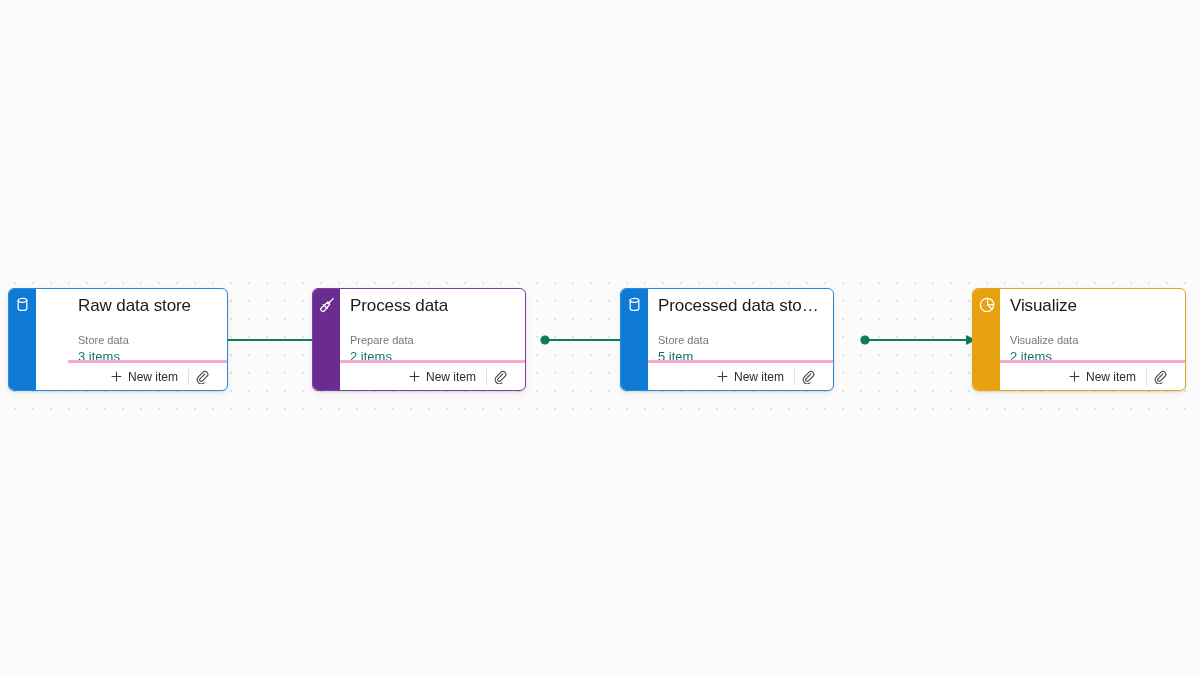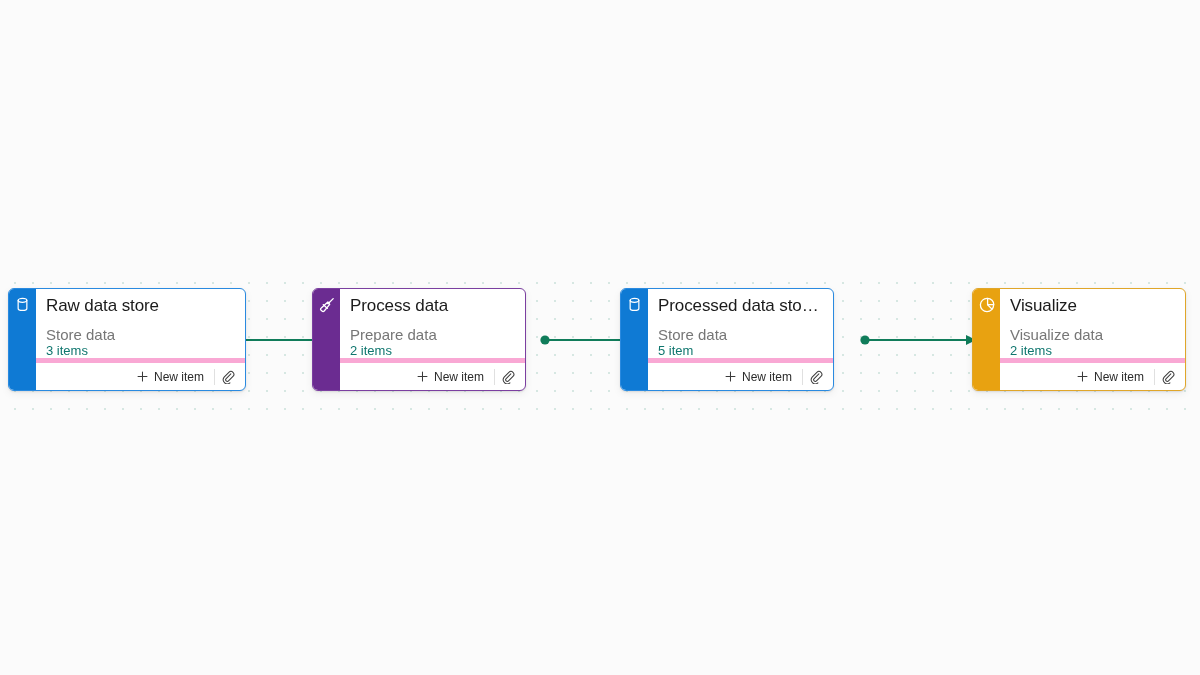--- a/index.html
+++ b/index.html
@@ -72,47 +72,47 @@
     line-height: 22px;
     color: #1b1b1b;
     font-weight: 400;
     white-space: nowrap;
     overflow: hidden;
     text-overflow: ellipsis;
     letter-spacing: -.1px;
   }
 
   .card-subtitle {
-    font-size: 15px;
+    font-size: 11px;
     line-height: 15px;
     color: #767676;
-    margin-top: 10px;
+    margin-top: 16px;
     white-space: nowrap;
     overflow: hidden;
     text-overflow: ellipsis;
   }
 
   .card-count {
     font-size: 13px;
     line-height: 18px;
     color: #0f766e;
     white-space: nowrap;
   }
 
   .card-footer {
     position: absolute;
     left: 0;
     right: 0;
     bottom: 0;
     height: 27px;
-    border-top: 5px solid #f9a8d4;
+    border-top: 3px solid #f9a8d4;
     display: flex;
     align-items: center;
     justify-content: flex-end;
-    padding-right: 6px;
+    padding-right: 14px;
   }
 
   .new-item {
     display: flex;
     align-items: center;
     gap: 5px;
     font-size: 12px;
     color: #2b2b2b;
     padding: 2px 7px 2px 4px;
     border-radius: 3px;
@@ -176,21 +176,21 @@
       </div>
       <div class="connector" style="left: 860px; width: 116px;">
         <svg width="116" height="16" viewBox="0 0 116 16">
           <circle cx="5" cy="8" r="4.6" fill="#107C5A"></circle>
           <line x1="5" y1="8" x2="107" y2="8" stroke="#107C5A" stroke-width="2.1"></line>
           <path d="M106 3 L116 8 L106 13 Z" fill="#107C5A"></path>
         </svg>
       </div>
     </div>
   <div id="node-layer">
-      <div class="card" style="left: 8px; width: 238px; border-color: rgb(42, 138, 224);">
+      <div class="card" style="left: 8px; width: 220px; border-color: rgb(42, 138, 224); gap: 32px;">
         <div class="card-rail" style="background:#0F7AD4">
           <span>
             <svg width="17" height="17" viewBox="0 0 18 18">
               <ellipse cx="9" cy="4.6" rx="4.6" ry="2.1" stroke="#ffffff" stroke-width="1.3" fill="none" stroke-linecap="round" stroke-linejoin="round"></ellipse>
               <path d="M4.4 4.6v8.6c0 1.16 2.06 2.1 4.6 2.1s4.6-.94 4.6-2.1V4.6" stroke="#ffffff" stroke-width="1.3" fill="none" stroke-linecap="round" stroke-linejoin="round"></path>
             </svg>
           </span>
         </div>
         <div class="card-body">
           <div class="card-title">Raw data store</div>

